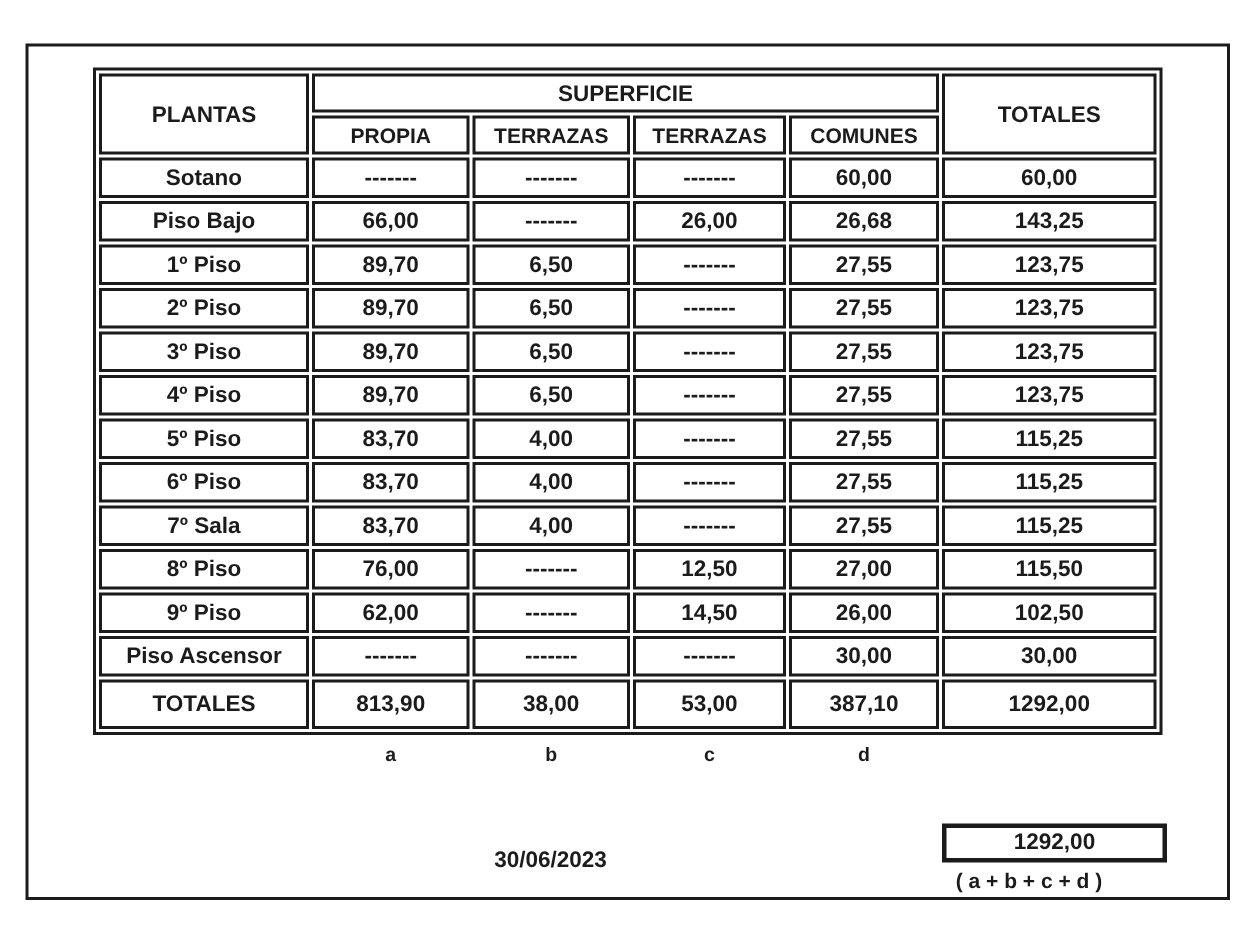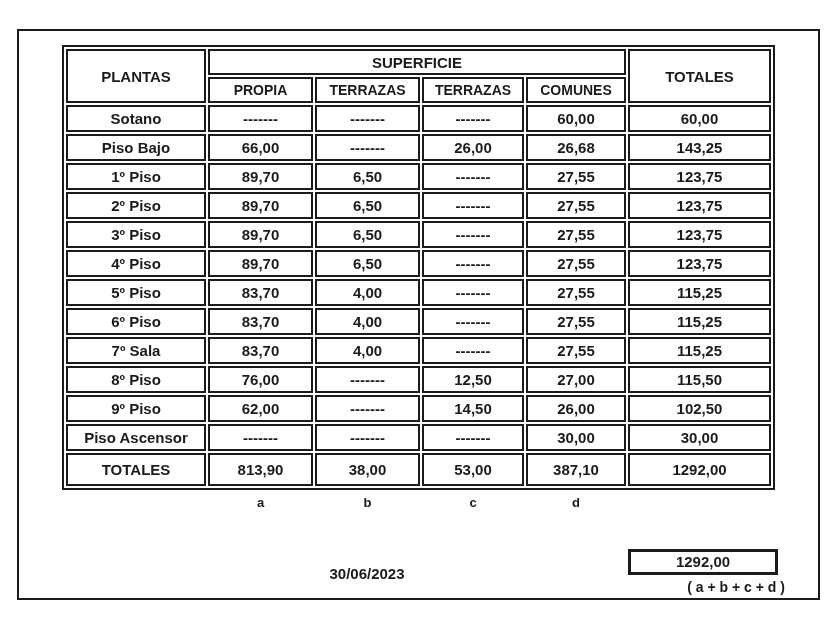--- a/index.html
+++ b/index.html
@@ -71,21 +71,21 @@
     left:609px; top:518px;
     width:150px; height:26px;
     border:3px solid #1b1b1b;
     text-align:center;
     line-height:20px;
     font-size:15px;
     background:#ffffff;
   }
   .formula {
     position:absolute;
-    left:642px; top:548px;
+    left:592px; top:548px;
     width:150px;
     text-align:center;
     font-size:14px;
   }
 </style>
 </head>
 <body>
 
 <div class="page">
 

